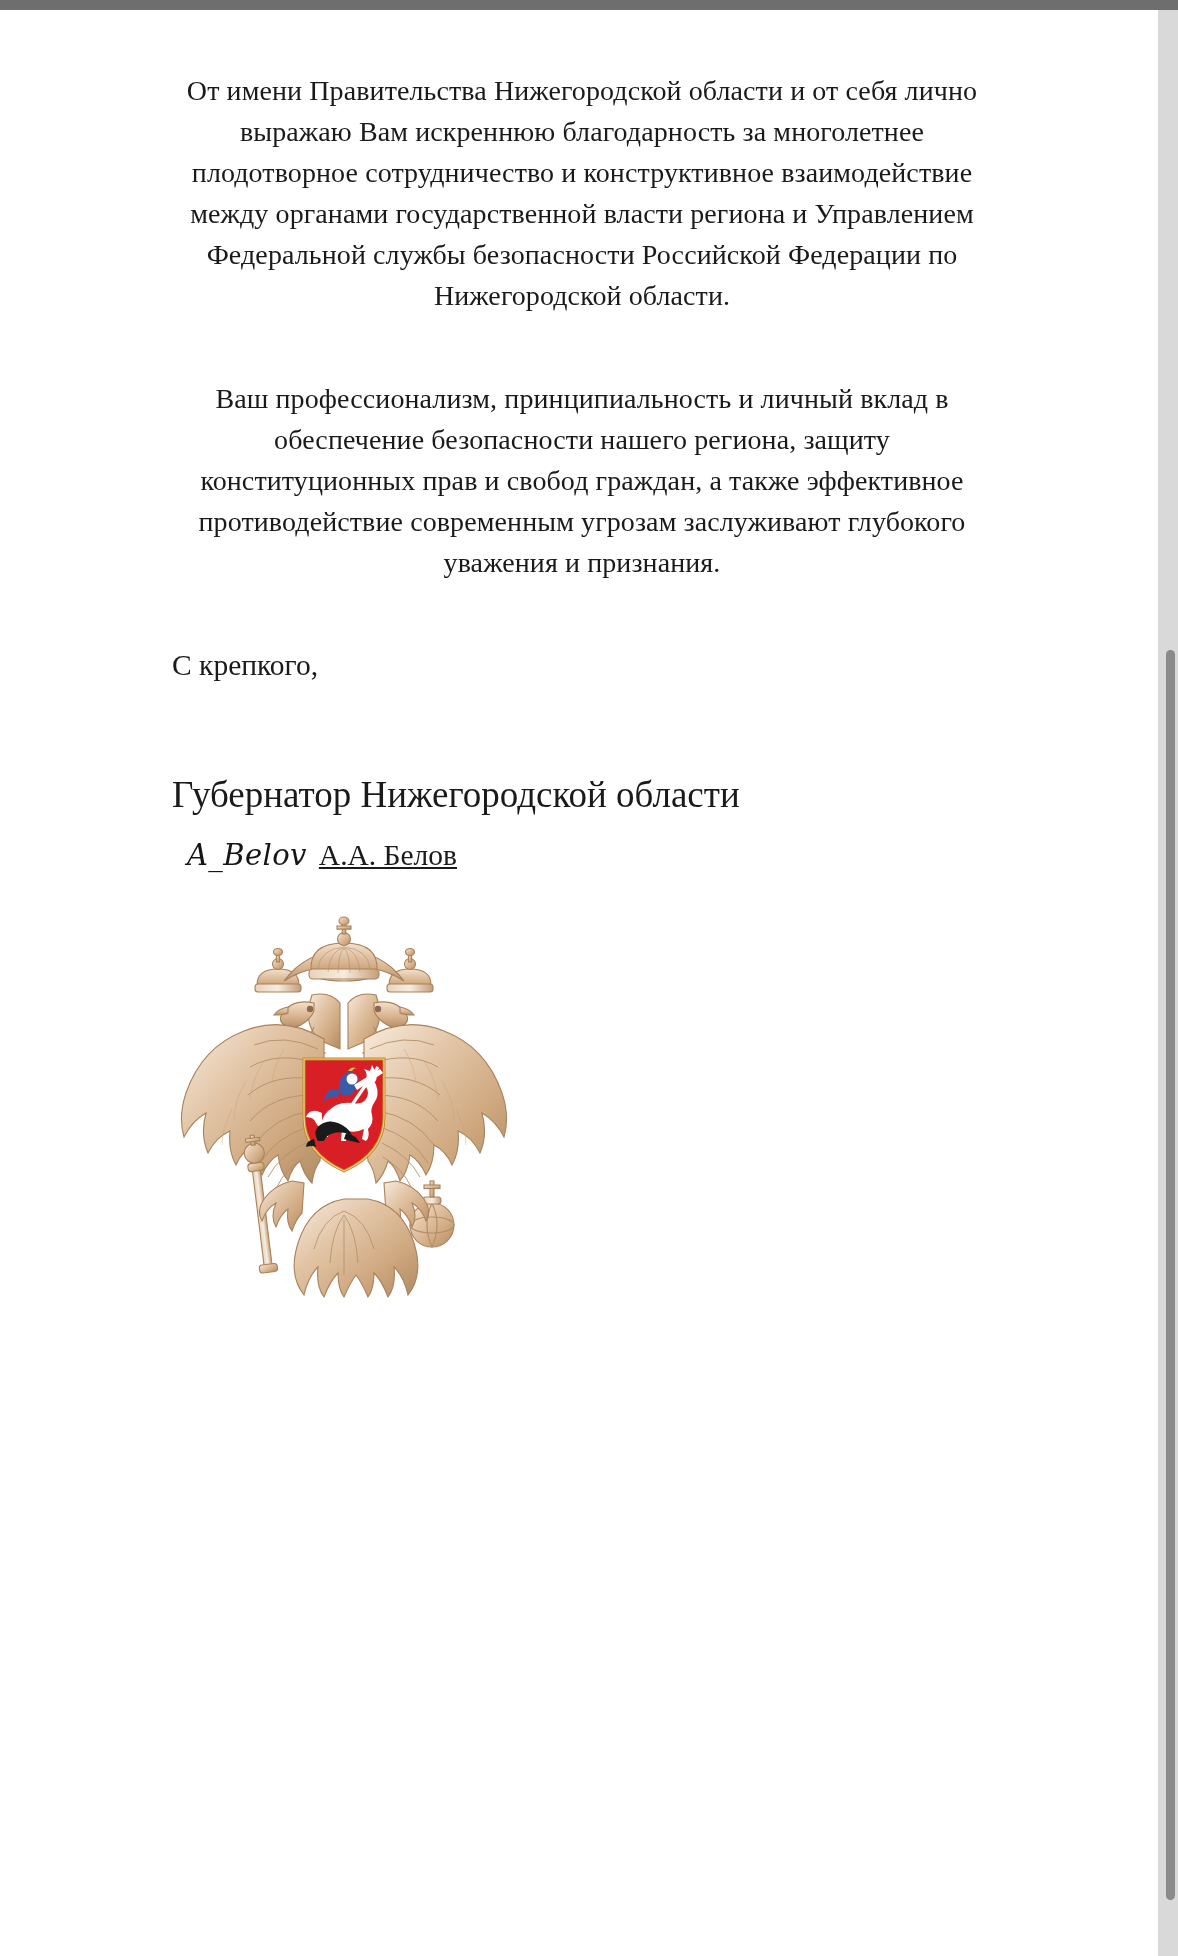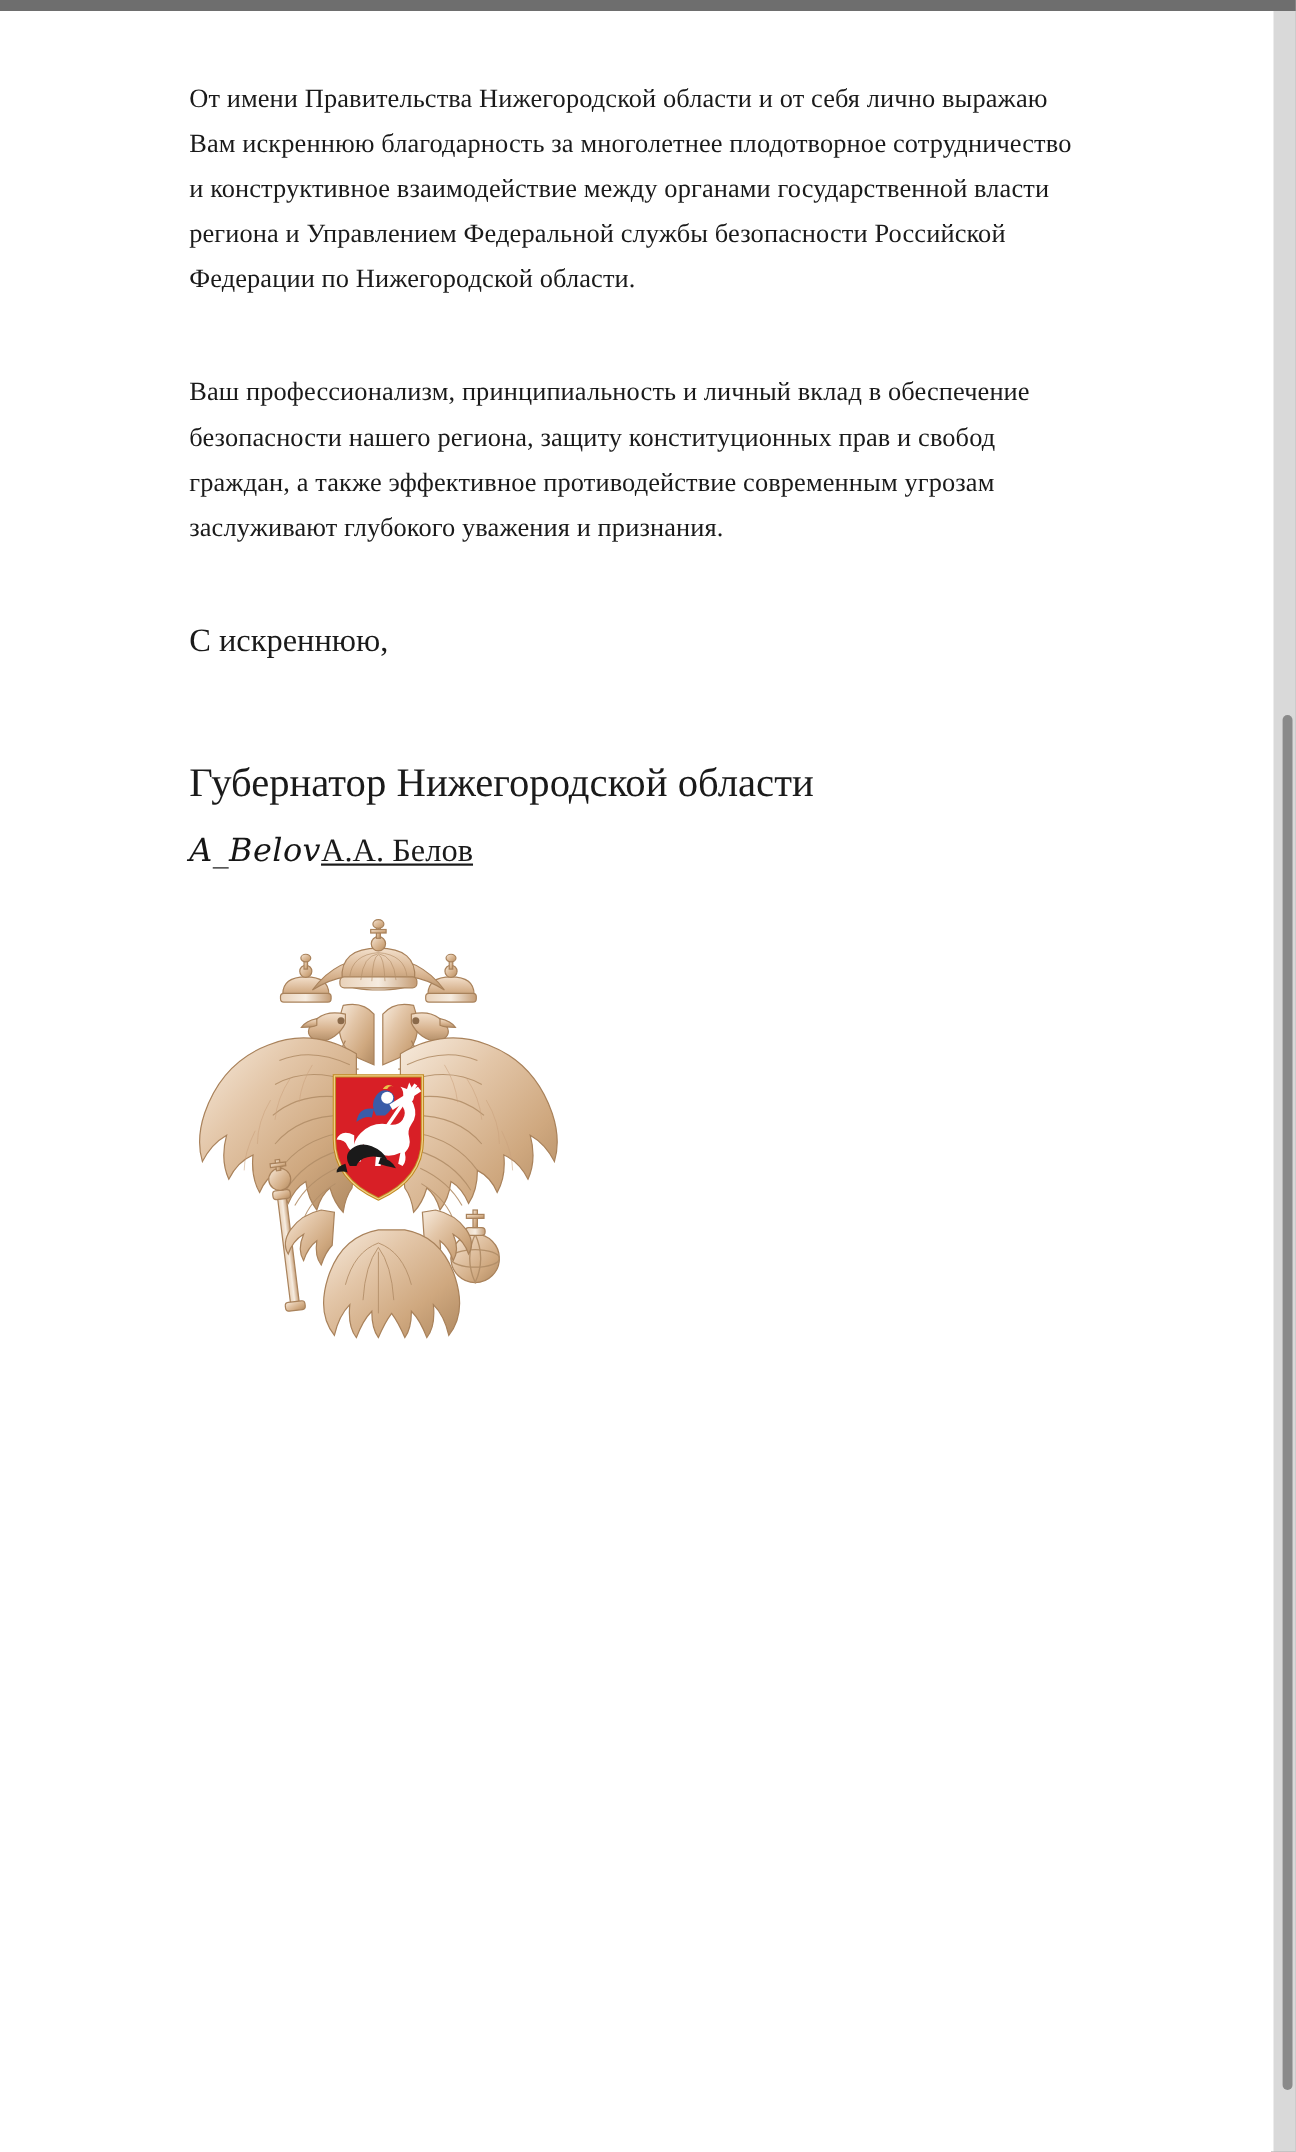--- a/index.html
+++ b/index.html
@@ -29,48 +29,49 @@
     height: 1946px;
     background: #ffffff;
   }
   .doc-body {
     position: absolute;
     top: 0; left: 0;
     width: 1158px;
     padding: 60px 160px 40px 172px;
   }
   .para {
-    font-size: 24px;
+    font-size: 28px;
     line-height: 41px;
     color: #1a1a1a;
     margin: 0 0 62px 0;
-    text-align: left;
+    text-align: center;
     letter-spacing: 0.1px;
     max-width: 820px;
     white-space: pre-wrap;
   }
   .closing {
     font-size: 29.5px;
     line-height: 41px;
     color: #1a1a1a;
     margin: 0 0 88px 0;
   }
   .sign-role {
     font-size: 37px;
     line-height: 41px;
     color: #1a1a1a;
     margin: 0 0 18px 0;
   }
   .sign-line {
     font-size: 29.5px;
     line-height: 44px;
     color: #1a1a1a;
-    margin: 0;
+    margin: 15px;
     display: flex;
     align-items: baseline;
+    gap: 12px;
   }
   .sign-script {
     font-family: "DejaVu Serif", serif;
     font-style: italic;
     font-size: 29px;
     letter-spacing: 0.4px;
     border-bottom: 0;
     color: #151515;
   }
   .sign-name { font-size: 29.5px; text-decoration: underline; }
@@ -109,21 +110,21 @@
 <div id="app">
 
   <div class="top-bar"></div>
 
   <div class="page">
     <div class="doc-body">
 
       <p class="para">От имени Правительства Нижегородской области и от себя лично выражаю Вам искреннюю благодарность за многолетнее плодотворное сотрудничество и конструктивное взаимодействие между органами государственной власти региона и Управлением Федеральной службы безопасности Российской Федерации по Нижегородской области.</p>
       <p class="para">Ваш профессионализм, принципиальность и личный вклад в обеспечение безопасности нашего региона, защиту конституционных прав и свобод граждан, а также эффективное противодействие современным угрозам заслуживают глубокого уважения и признания.</p>
 
-      <p class="closing">С искреннюю,</p>
+      <p class="closing">С крепкого,</p>
 
       <p class="sign-role">Губернатор Нижегородской области</p>
 
       <p class="sign-line">
         <span class="sign-script">A_Belov</span>
         <span class="sign-name">А.А. Белов</span>
       </p>
 
       <div class="emblem-wrap">
         <svg width="360" height="400" viewBox="0 0 360 400" xmlns="http://www.w3.org/2000/svg">

